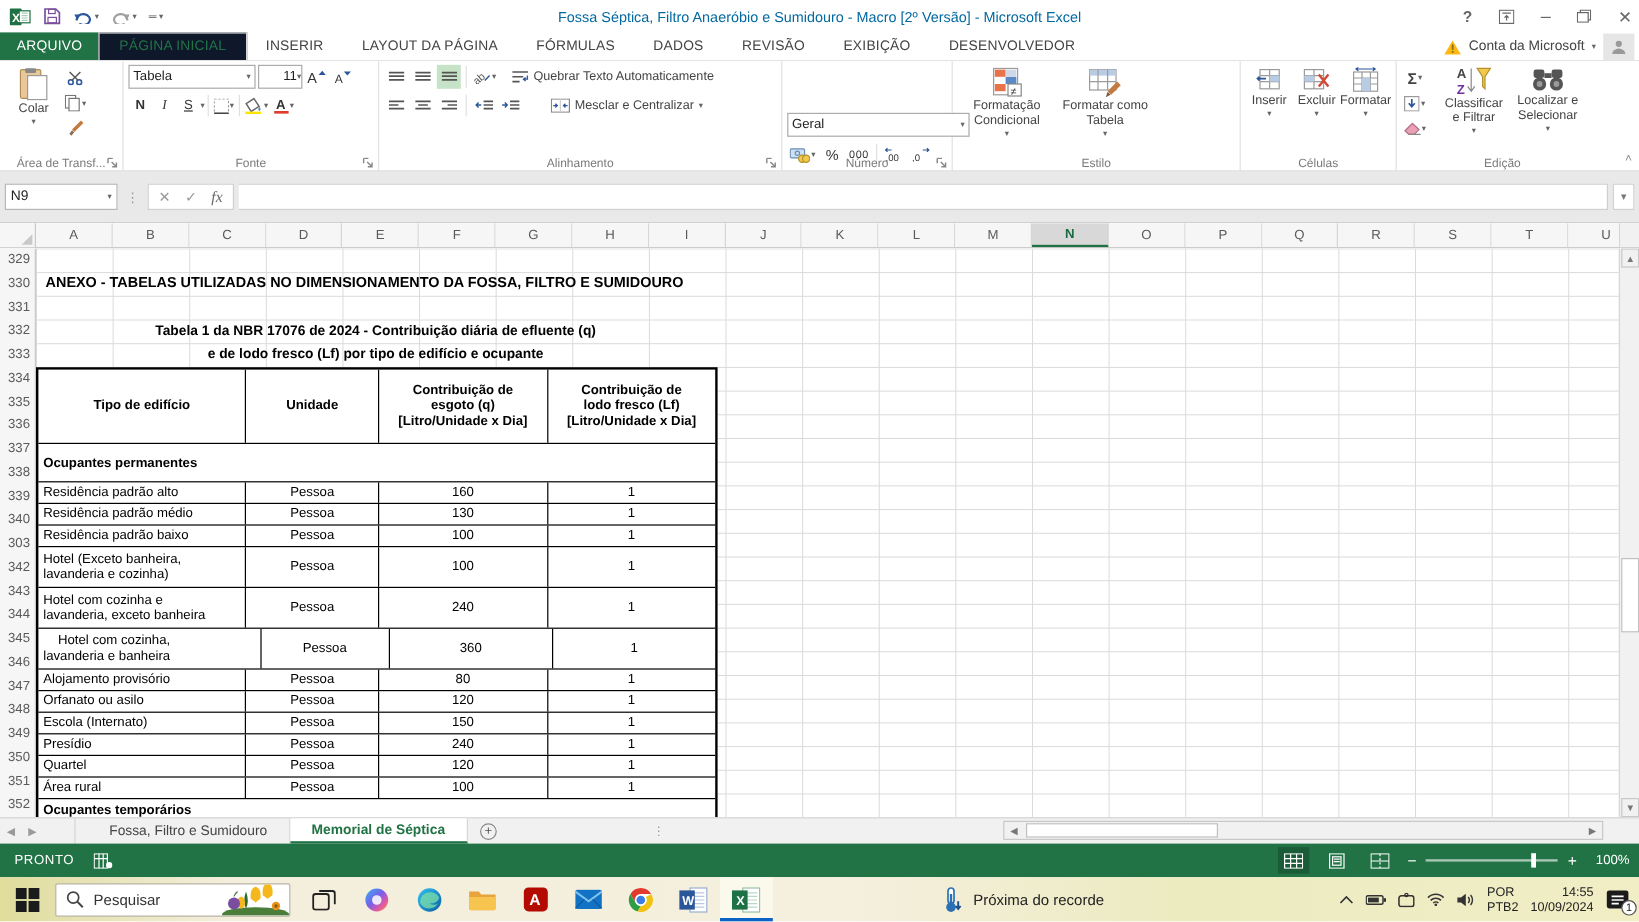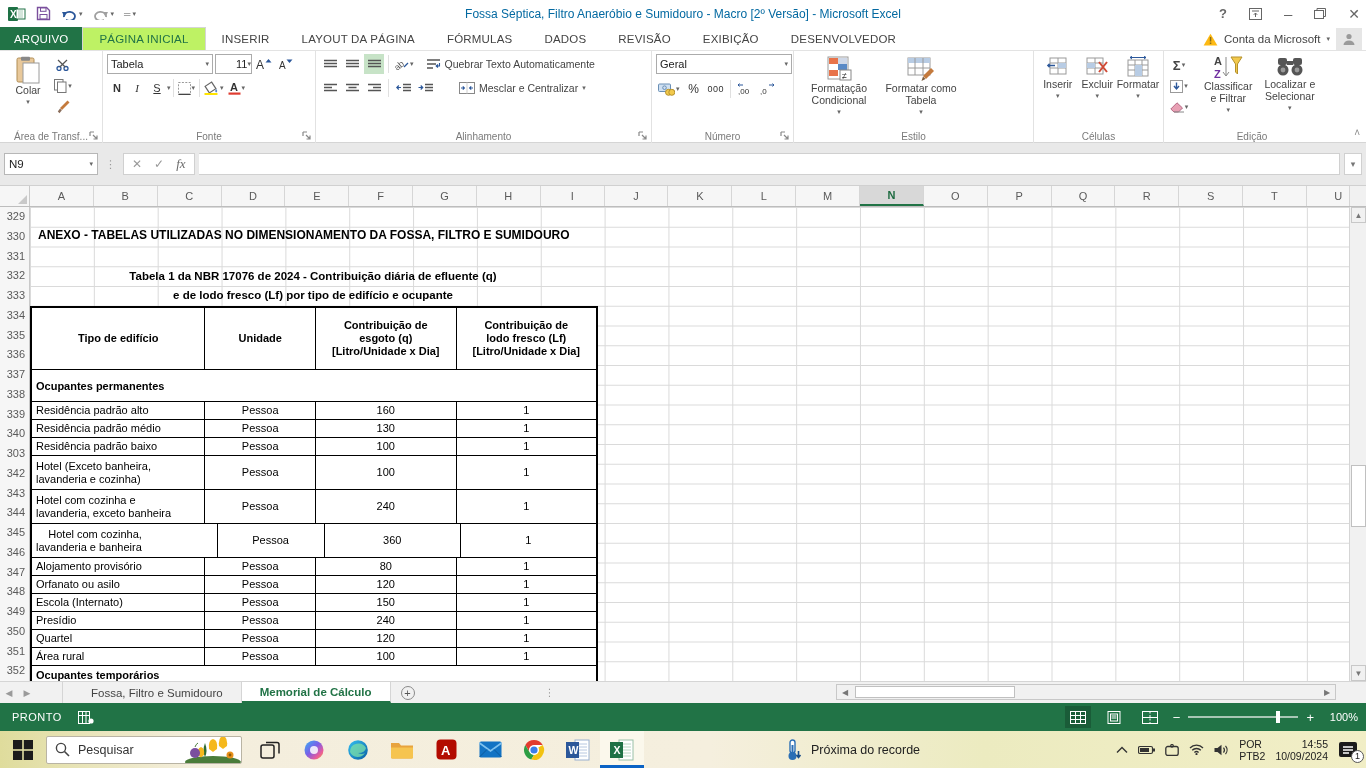--- a/index.html
+++ b/index.html
@@ -13,21 +13,21 @@
   .qat .qbtn { display:flex; align-items:center; gap:2px; }
   .caret { font-size:7px; color:#666; }
   #title-text { position:absolute; left:0; right:0; text-align:center; font-size:12px; color:#0369a1; pointer-events:none; }
   .winctl { position:absolute; right:6px; top:0; height:27px; display:flex; align-items:center; gap:22px; color:#666; font-size:13px; }
   .winctl span { cursor:default; }
 
   
   #tabrow { top:27px; left:0; width:1366px; height:24px; background:#fff; display:flex; align-items:stretch; border-bottom:1px solid #e3e3e3; }
   .rtab { padding:0 16px; font-size:11.5px; color:#444; display:flex; align-items:center; letter-spacing:.2px; }
   .rtab.file { background:#217346; color:#fff; padding:0 14px; }
-  .rtab.active { color:#217346; background:#bef264; border:1px solid #d5d5d5; border-bottom:none; font-weight:400; }
+  .rtab.active { color:#217346; background:#0f172a; border:1px solid #d5d5d5; border-bottom:none; font-weight:400; }
   #account-area { position:absolute; right:4px; top:27px; height:24px; display:flex; align-items:center; gap:6px; font-size:11.5px; color:#444; }
   #avatar-box { width:26px; height:22px; background:#e6e6e6; display:flex; align-items:center; justify-content:center; }
 
   
   #ribbon { top:51px; left:0; width:1366px; height:92px; background:#fff; border-bottom:1px solid #d5d5d5; display:flex; }
   .rgroup { position:relative; border-right:1px solid #e2e2e2; height:92px; padding:3px 4px 16px 4px; }
   .glabel { position:absolute; bottom:1px; left:0; right:0; text-align:center; font-size:10px; color:#7a7a7a; white-space:nowrap; }
   .launcher { position:absolute; bottom:2px; right:3px; width:10px; height:10px; }
   .bigbtn { display:flex; flex-direction:column; align-items:center; justify-content:flex-start; font-size:10.5px; color:#444; text-align:center; line-height:12px; padding:2px 4px; }
   .minicol { display:flex; flex-direction:column; gap:3px; padding-top:2px; }
@@ -426,21 +426,21 @@
       <div class="glabel">Alinhamento</div>
       <span class="launcher">
           <svg width="10" height="10" viewBox="0 0 10 10" xmlns="http://www.w3.org/2000/svg">
             <path d="M1 1 h4 M1 1 v4" stroke="#888" stroke-width="1.2"></path>
             <path d="M4 4 L8 8 M8 4.5 V8 H4.5" stroke="#888" stroke-width="1.2" fill="none"></path>
           </svg>
         </span>
     </div>
 
     <div class="rgroup" style="width:142px;">
-      <div class="selbox" style="width:136px;">
+      <div class="selbox" style="width:152px;margin-top:40px;">
           <span>Geral</span>
           <span class="caret">▾</span>
         </div>
       <div class="rowline" style="gap:2px;margin-top:5px;">
         <span class="ibtn">
             <span>
               <svg width="17" height="13" viewBox="0 0 17 13" xmlns="http://www.w3.org/2000/svg">
                 <rect x="0.5" y="1" width="12" height="7.5" rx="1" fill="#cfe0f2" stroke="#6a8fb5"></rect>
                 <circle cx="6.5" cy="4.7" r="1.8" fill="none" stroke="#6a8fb5"></circle>
                 <circle cx="10.5" cy="9.3" r="3" fill="#f2c94c" stroke="#b5912c"></circle>
@@ -776,21 +776,21 @@
       <span class="sarrow" style="top:0;">▲</span>
       <div id="vthumb"></div>
       <span class="sarrow" style="bottom:0;">▼</span>
     </div>
   </div>
 
   <div id="tabbar" class="abs">
     <span class="navarr">◀</span>
     <span class="navarr">▶</span>
     <div class="sheettab first">Fossa, Filtro e Sumidouro</div>
-    <div class="sheettab active">Memorial de Cálculo</div>
+    <div class="sheettab active">Memorial de Séptica</div>
     <div id="addsheet">
         <span class="circ">+</span>
       </div>
     <div id="tab-split">⋮</div>
   </div>
   <div id="hscroll" class="abs">
     <span class="hsbtn" style="left:1px;">◀</span>
     <div id="hthumb" style="left:18px;"></div>
     <span class="hsbtn" style="right:1px;">▶</span>
   </div>

